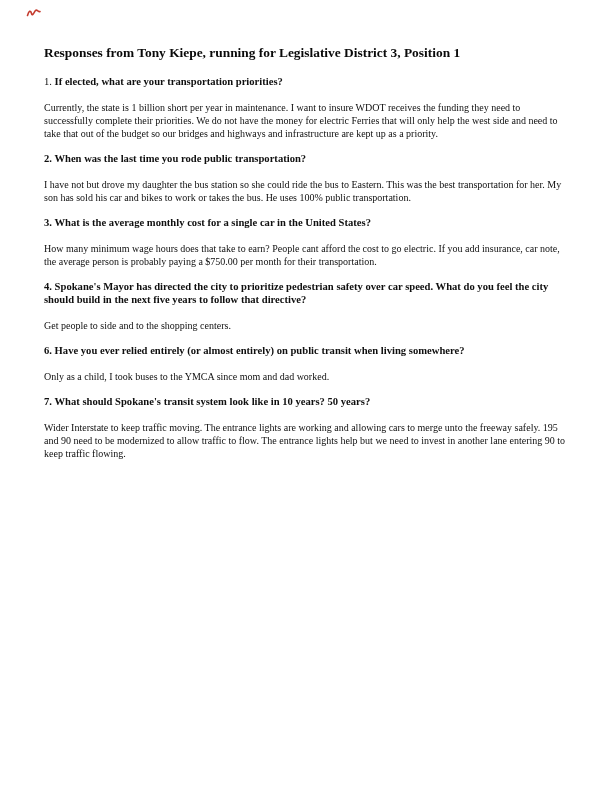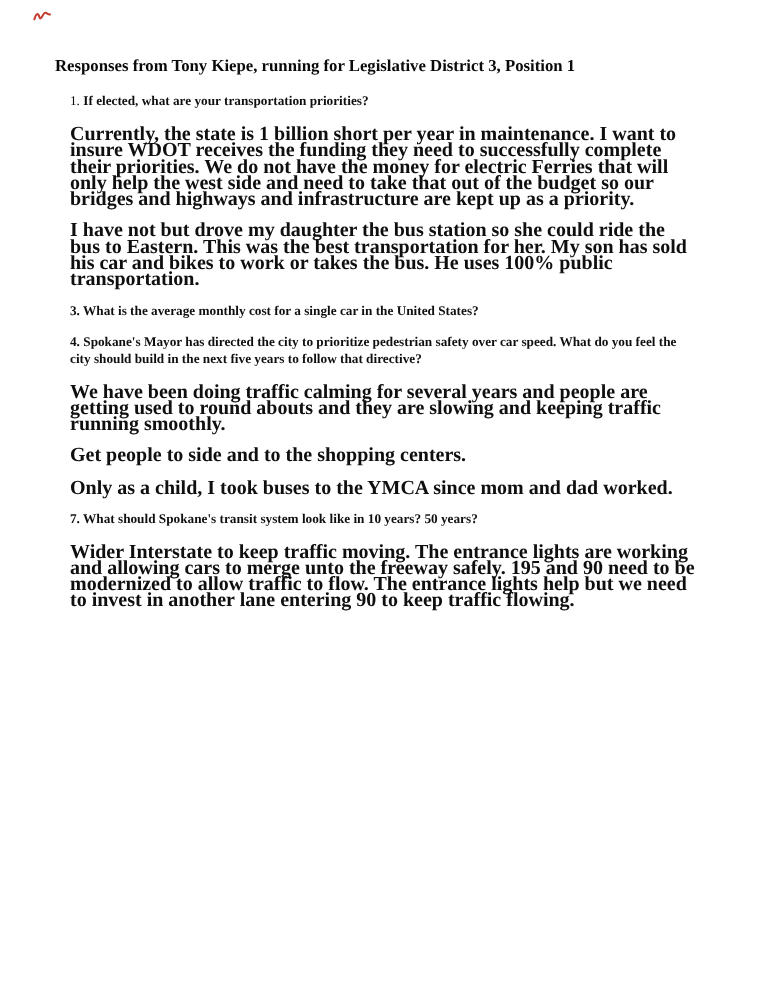--- a/index.html
+++ b/index.html
@@ -25,70 +25,72 @@
     width: 16px;
     height: 12px;
   }
   h1.doc-title {
     margin: 0 0 14px 0;
     font-size: 13.4px;
     line-height: 16px;
     font-weight: bold;
     color: #0a0a0a;
   }
-  .qa-block { margin: 12px; }
+  .qa-block { margin: 0; }
   p.question {
     margin: 0 0 12.5px 0;
     font-size: 10.6px;
     line-height: 13px;
     font-weight: bold;
   }
   p.question .qnum { font-weight: bold; }
   .qa-block:first-of-type p.question .qnum { font-weight: normal; }
   p.answer {
     margin: 0 0 12.5px 0;
-    font-size: 16px;
+    font-size: 10px;
     line-height: 13px;
-    font-weight: bold;
+    font-weight: normal;
   }
 </style>
 </head>
 <body>
 
 <div class="page">
 
   <svg class="corner-mark" viewBox="0 0 16 12" xmlns="http://www.w3.org/2000/svg">
     <path d="M1.5 8.5 C3 3.5, 4.5 3, 5.5 6.5 C6.5 10, 8 5, 9.5 3.5 C11 2, 12.5 5.5, 14 4.5" fill="none" stroke="#c43b2e" stroke-width="1.6" stroke-linecap="round"></path>
   </svg>
 
   <h1 class="doc-title">Responses from Tony Kiepe, running for Legislative District 3, Position 1</h1>
 
   <section class="qa-block">
     <p class="question"><span class="qnum">1.</span> <span class="qtext">If elected, what are your transportation priorities?</span></p>
     <p class="answer">Currently, the state is 1 billion short per year in maintenance. I want to insure WDOT receives the funding they need to successfully complete their priorities. We do not have the money for electric Ferries that will only help the west side and need to take that out of the budget so our bridges and highways and infrastructure are kept up as a priority.</p>
   </section>
 
   <section class="qa-block">
+    <p class="question"><span class="qnum">2.</span> <span class="qtext">When was the last time you rode public transportation?</span></p>
     <p class="answer">I have not but drove my daughter the bus station so she could ride the bus to Eastern. This was the best transportation for her. My son has sold his car and bikes to work or takes the bus. He uses 100% public transportation.</p>
   </section>
 
   <section class="qa-block">
     <p class="question"><span class="qnum">3.</span> <span class="qtext">What is the average monthly cost for a single car in the United States?</span></p>
+    <p class="answer">How many minimum wage hours does that take to earn? People cant afford the cost to go electric. If you add insurance, car note, the average person is probably paying a $750.00 per month for their transportation.</p>
   </section>
 
   <section class="qa-block">
     <p class="question"><span class="qnum">4.</span> <span class="qtext">Spokane's Mayor has directed the city to prioritize pedestrian safety over car speed. What do you feel the city should build in the next five years to follow that directive?</span></p>
-    <p class="answer">We have been doing traffic calming for several years and people are getting used to round abouts and they are slowing and keeping traffic running smoothly.</p>
   </section>
 
   <section class="qa-block">
     <p class="answer">Get people to side and to the shopping centers.</p>
   </section>
 
   <section class="qa-block">
+    <p class="question"><span class="qnum">6.</span> <span class="qtext">Have you ever relied entirely (or almost entirely) on public transit when living somewhere?</span></p>
     <p class="answer">Only as a child, I took buses to the YMCA since mom and dad worked.</p>
   </section>
 
   <section class="qa-block">
     <p class="question"><span class="qnum">7.</span> <span class="qtext">What should Spokane's transit system look like in 10 years? 50 years?</span></p>
     <p class="answer">Wider Interstate to keep traffic moving. The entrance lights are working and allowing cars to merge unto the freeway safely. 195 and 90 need to be modernized to allow traffic to flow. The entrance lights help but we need to invest in another lane entering 90 to keep traffic flowing.</p>
   </section>
 
 </div>
 

